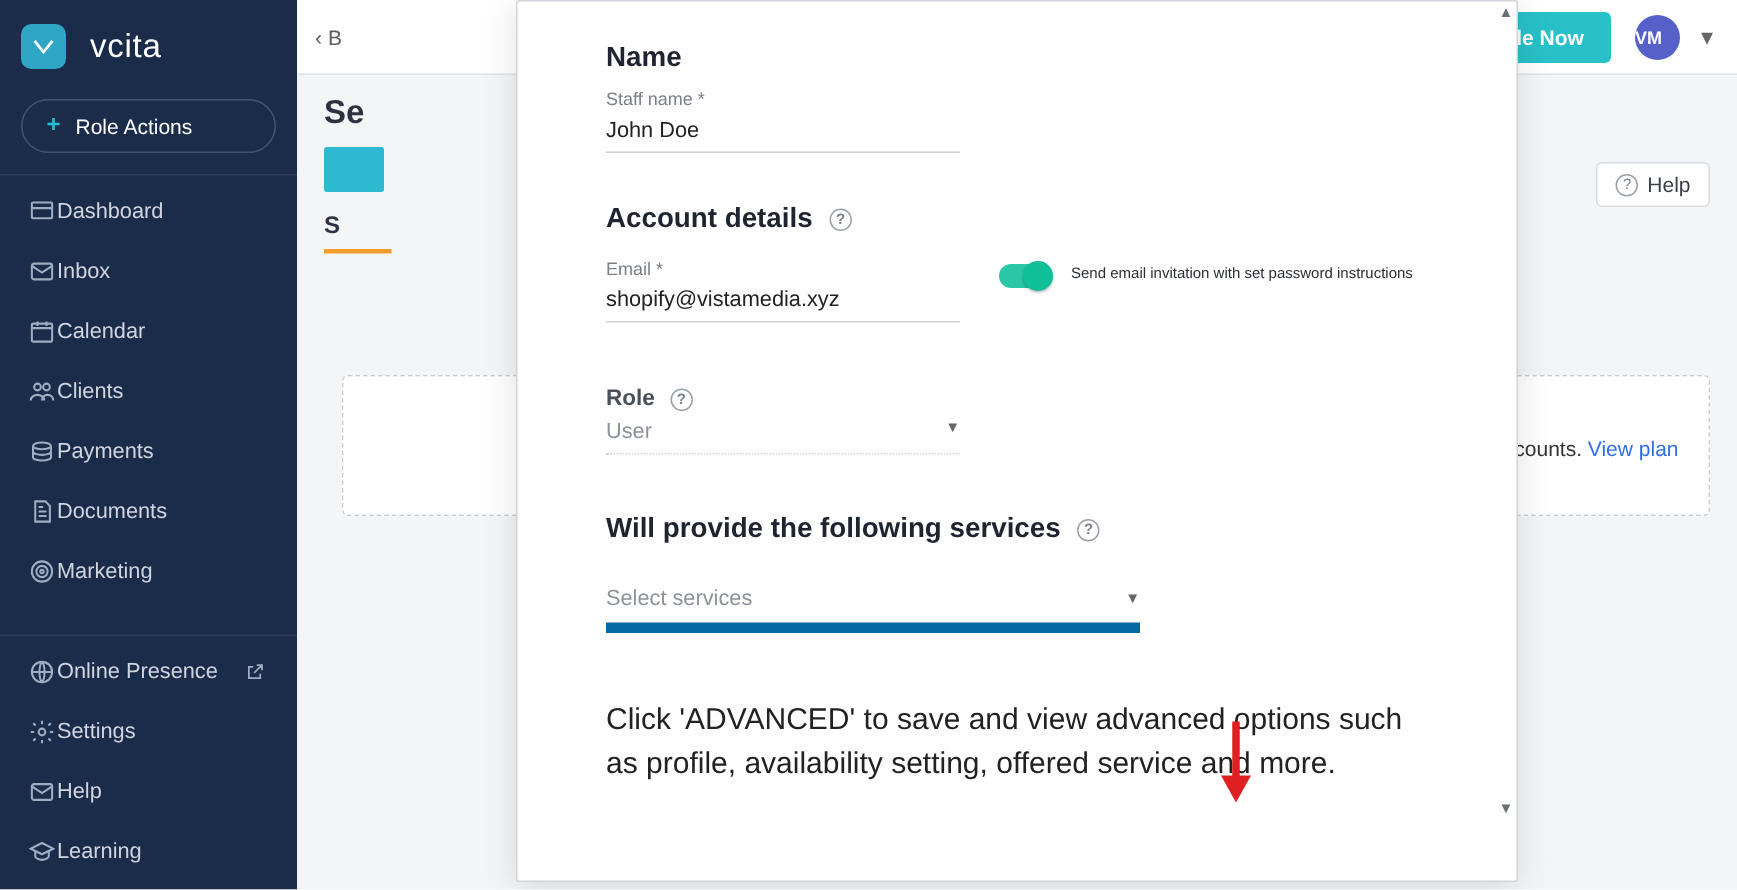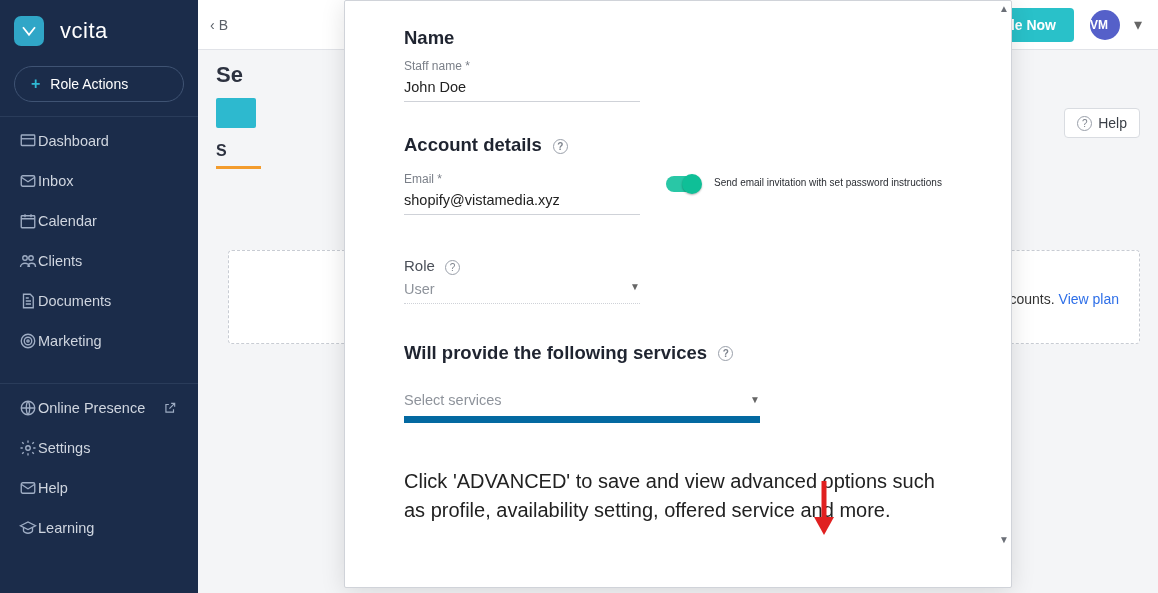--- a/index.html
+++ b/index.html
@@ -120,20 +120,29 @@
             <circle cx="8" cy="8" r="3"></circle>
             <circle cx="16" cy="8" r="3"></circle>
             <path d="M2 20c0-3 3-5 6-5s6 2 6 5M12 20c0-3 2-5 5-5s5 2 5 5"></path>
           </svg>
         </span>
       <span>Clients</span>
     </div>
     <div class="nav-item">
       <span class="nav-icon">
           <svg width="18" height="18" viewBox="0 0 24 24" fill="none" stroke="currentColor" stroke-width="1.8">
+            <ellipse cx="12" cy="7" rx="8" ry="3"></ellipse>
+            <path d="M4 7v5c0 1.7 3.6 3 8 3s8-1.3 8-3V7M4 12v5c0 1.7 3.6 3 8 3s8-1.3 8-3v-5"></path>
+          </svg>
+        </span>
+      <span>Payments</span>
+    </div>
+    <div class="nav-item">
+      <span class="nav-icon">
+          <svg width="18" height="18" viewBox="0 0 24 24" fill="none" stroke="currentColor" stroke-width="1.8">
             <path d="M6 3h9l4 4v14H6z"></path>
             <path d="M9 12h7M9 16h7M9 8h4"></path>
           </svg>
         </span>
       <span>Documents</span>
     </div>
     <div class="nav-item">
       <span class="nav-icon">
           <svg width="18" height="18" viewBox="0 0 24 24" fill="none" stroke="currentColor" stroke-width="1.8">
             <circle cx="12" cy="12" r="9"></circle>
@@ -251,21 +260,21 @@
             <div class="field-label">Email *</div>
             <input class="text-input" value="shopify@vistamedia.xyz" style="">
           </div>
           <div class="toggle-wrap">
             <div class="toggle"></div>
             <div class="toggle-label">Send email invitation with set password instructions</div>
           </div>
         </div>
 
         <div class="role-block">
-          <div class="sec-title" style="font-size:15px; font-weight:400; color:#4a4f58;">
+          <div class="sec-title" style="font-size:15px; font-weight:700; color:#4a4f58;">
             <span>Role</span>
             <span class="q qmark">?</span>
           </div>
           <div class="role-select">
             <span>User</span>
             <span class="caret">▼</span>
           </div>
         </div>
 
         <div class="services-block">

